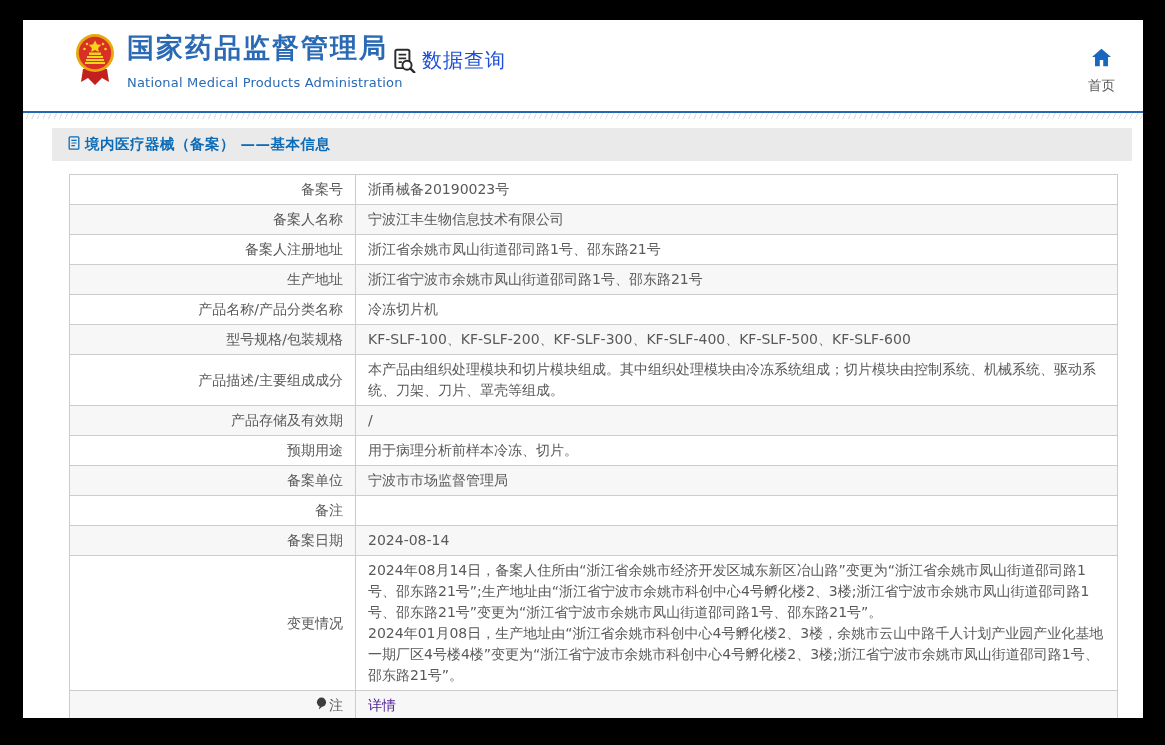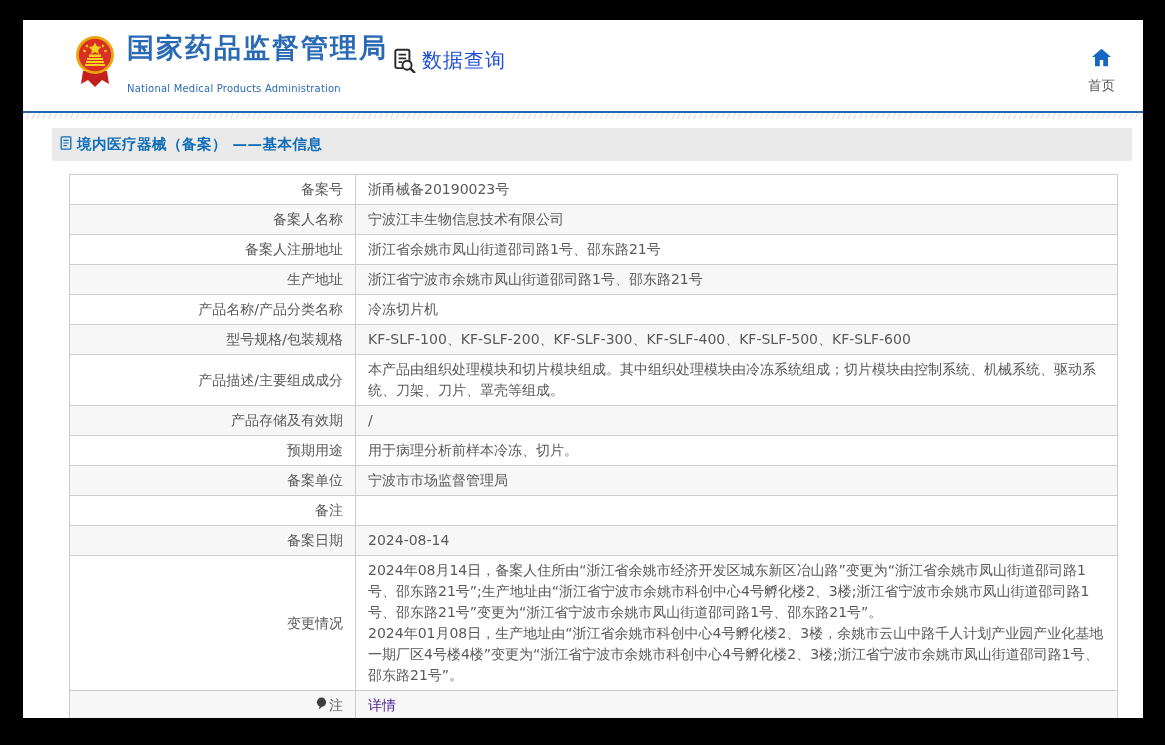--- a/index.html
+++ b/index.html
@@ -9,35 +9,35 @@
   }
   .page{
     position:absolute;left:23px;top:20px;width:1120px;height:698px;
     background:#fff;overflow:hidden;
   }
   
   .header{position:relative;height:91px;background:#fff;}
   .brand{position:absolute;left:52px;top:11px;display:flex;align-items:center;}
   .brand-text{margin-left:12px;}
   .brand-cn{font-size:27px;font-weight:bold;color:#2a6ab5;letter-spacing:2px;line-height:34px;}
-  .brand-en{font-size:10px;color:#2a6ab5;margin-top:18px;letter-spacing:0.2px;}
+  .brand-en{font-size:13px;color:#2a6ab5;margin-top:10px;letter-spacing:0.2px;}
   .query{position:absolute;left:368px;top:27px;display:flex;align-items:flex-start;color:#1d4ed8;}
   .query-label{font-size:20px;margin-left:5px;letter-spacing:1px;}
   .nav{position:absolute;right:28px;top:21px;display:flex;gap:48px;}
   .nav-item{display:flex;flex-direction:column;align-items:center;cursor:pointer;}
   .nav-item span{font-size:13.5px;color:#595959;margin-top:7px;}
   .header-line{height:2px;background:#2268b2;}
   .stripes{
     height:6px;
     background:repeating-linear-gradient(115deg,#e3e3e3 0px,#e3e3e3 1px,#ffffff 1px,#ffffff 5px);
   }
   
   .crumb{
     margin:9px 11px 0 29px;height:33px;background:#eaeaea;
-    display:flex;align-items:center;padding-left:7px;
+    display:flex;align-items:center;padding-left:15px;
   }
   .crumb-title{font-size:14.5px;font-weight:bold;color:#0d6cb8;margin-left:4px;letter-spacing:0.5px;}
   
   .tbl{
     margin:13px 0 0 46px;width:1049px;border-collapse:collapse;table-layout:fixed;
     font-size:14px;color:#595959;
   }
   .tbl td{border:1px solid #cccccc;padding:4px 12px;line-height:21px;vertical-align:middle;word-break:break-all;}
   .tbl td.lbl{width:261px;text-align:right;}
   .tbl tr:nth-child(even) td{background:#f7f7f7;}

